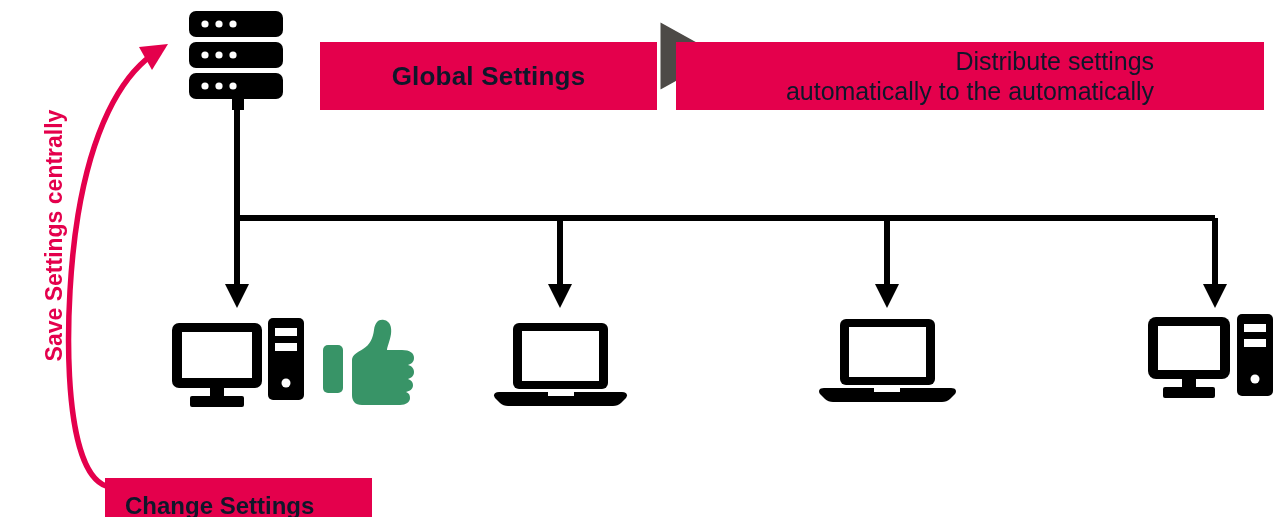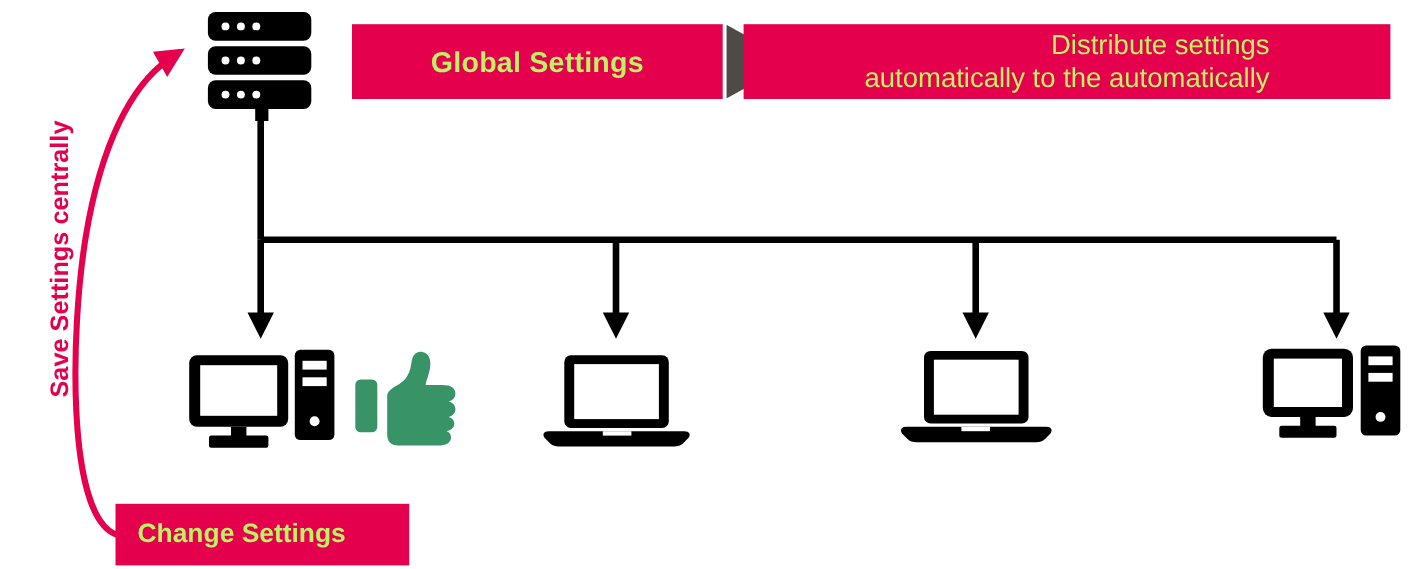--- a/index.html
+++ b/index.html
@@ -16,22 +16,23 @@
     height: 517px;
     background: #ffffff;
     overflow: hidden;
   }
 
   
   .banner {
     position: absolute;
     display: flex;
     align-items: center;
-    color: #bef264;
+    color: #0f172a;
     box-sizing: border-box;
+    margin-top: 20px;
   }
   #banner-global {
     left: 320px;
     top: 22px;
     width: 337px;
     height: 68px;
     background: #e4004c;
     justify-content: center;
     font-weight: bold;
     font-size: 26px;

